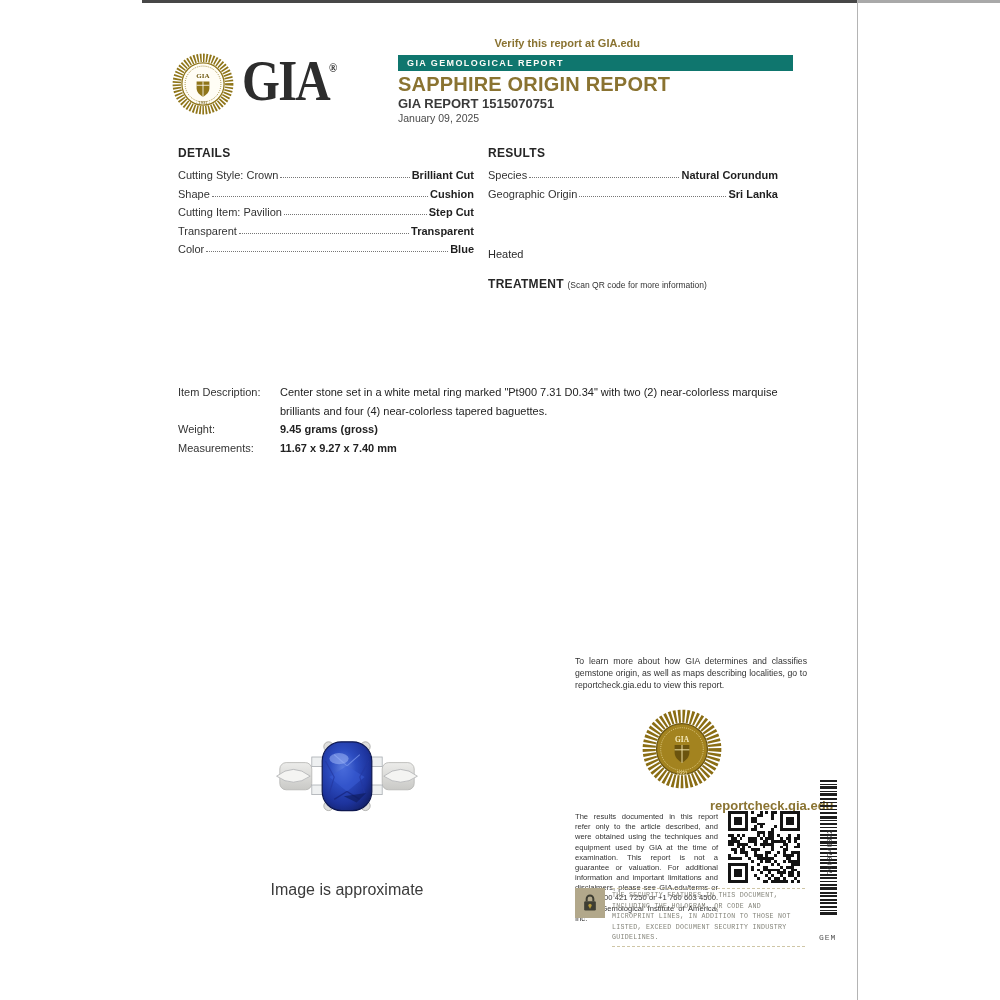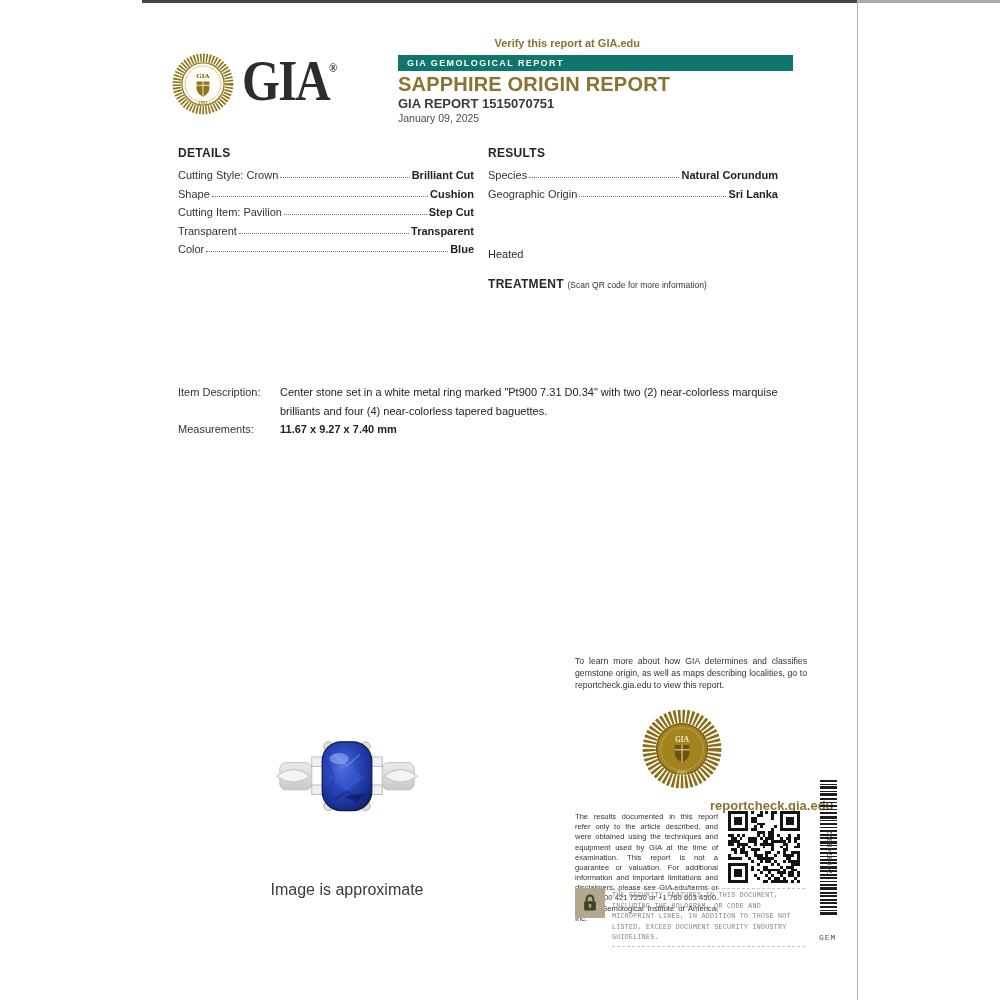--- a/index.html
+++ b/index.html
@@ -152,20 +152,24 @@
   <div class="sec-heading treat-head">
     <span>TREATMENT</span>
     <span class="note">(Scan QR code for more information)</span>
   </div>
   <div class="treat-val">Heated</div>
 
   <div class="item-block">
     <div class="item-row">
       <span class="ilbl">Item Description:</span>
       <span class="ival">Center stone set in a white metal ring marked "Pt900 7.31 D0.34" with two (2) near-colorless marquise brilliants and four (4) near-colorless tapered baguettes.</span>
+    </div>
+    <div class="item-row bold">
+      <span class="ilbl">Weight:</span>
+      <span class="ival">9.45 grams (gross)</span>
     </div>
     <div class="item-row bold">
       <span class="ilbl">Measurements:</span>
       <span class="ival">11.67 x 9.27 x 7.40 mm</span>
     </div>
   </div>
 
   <div class="photo">
     <svg viewBox="0 0 200 170" width="160" height="158">
       <defs>

